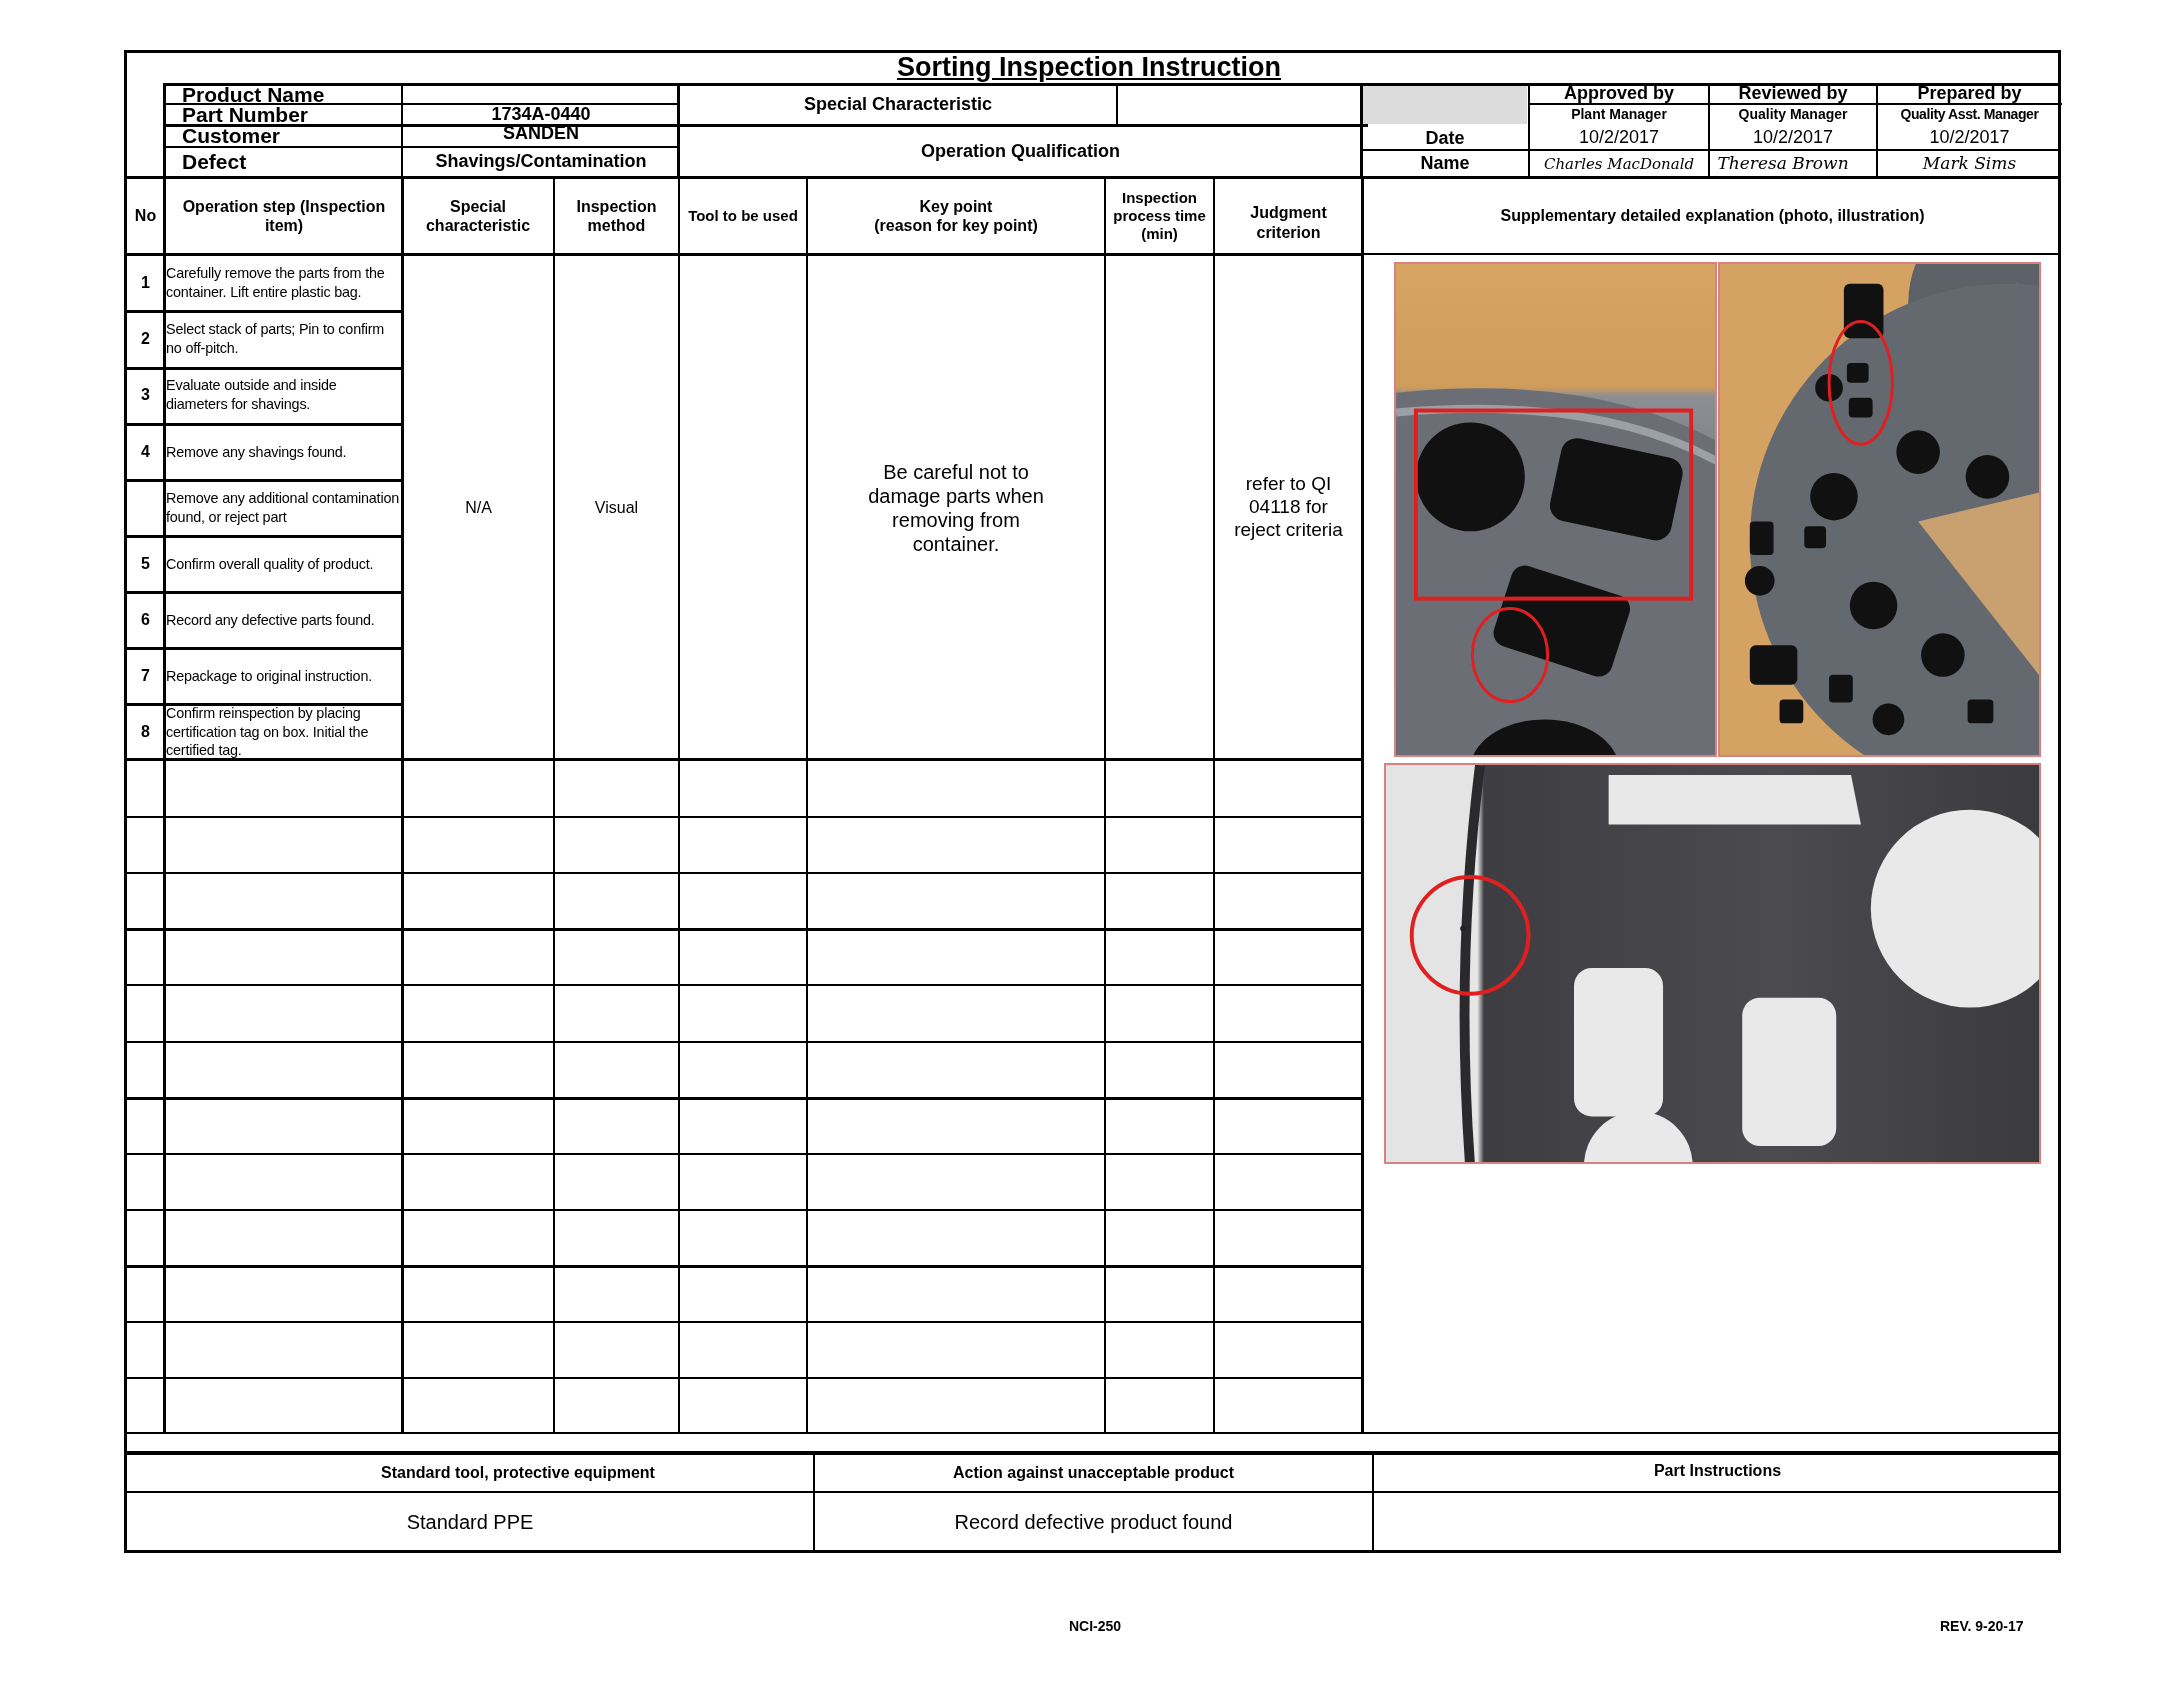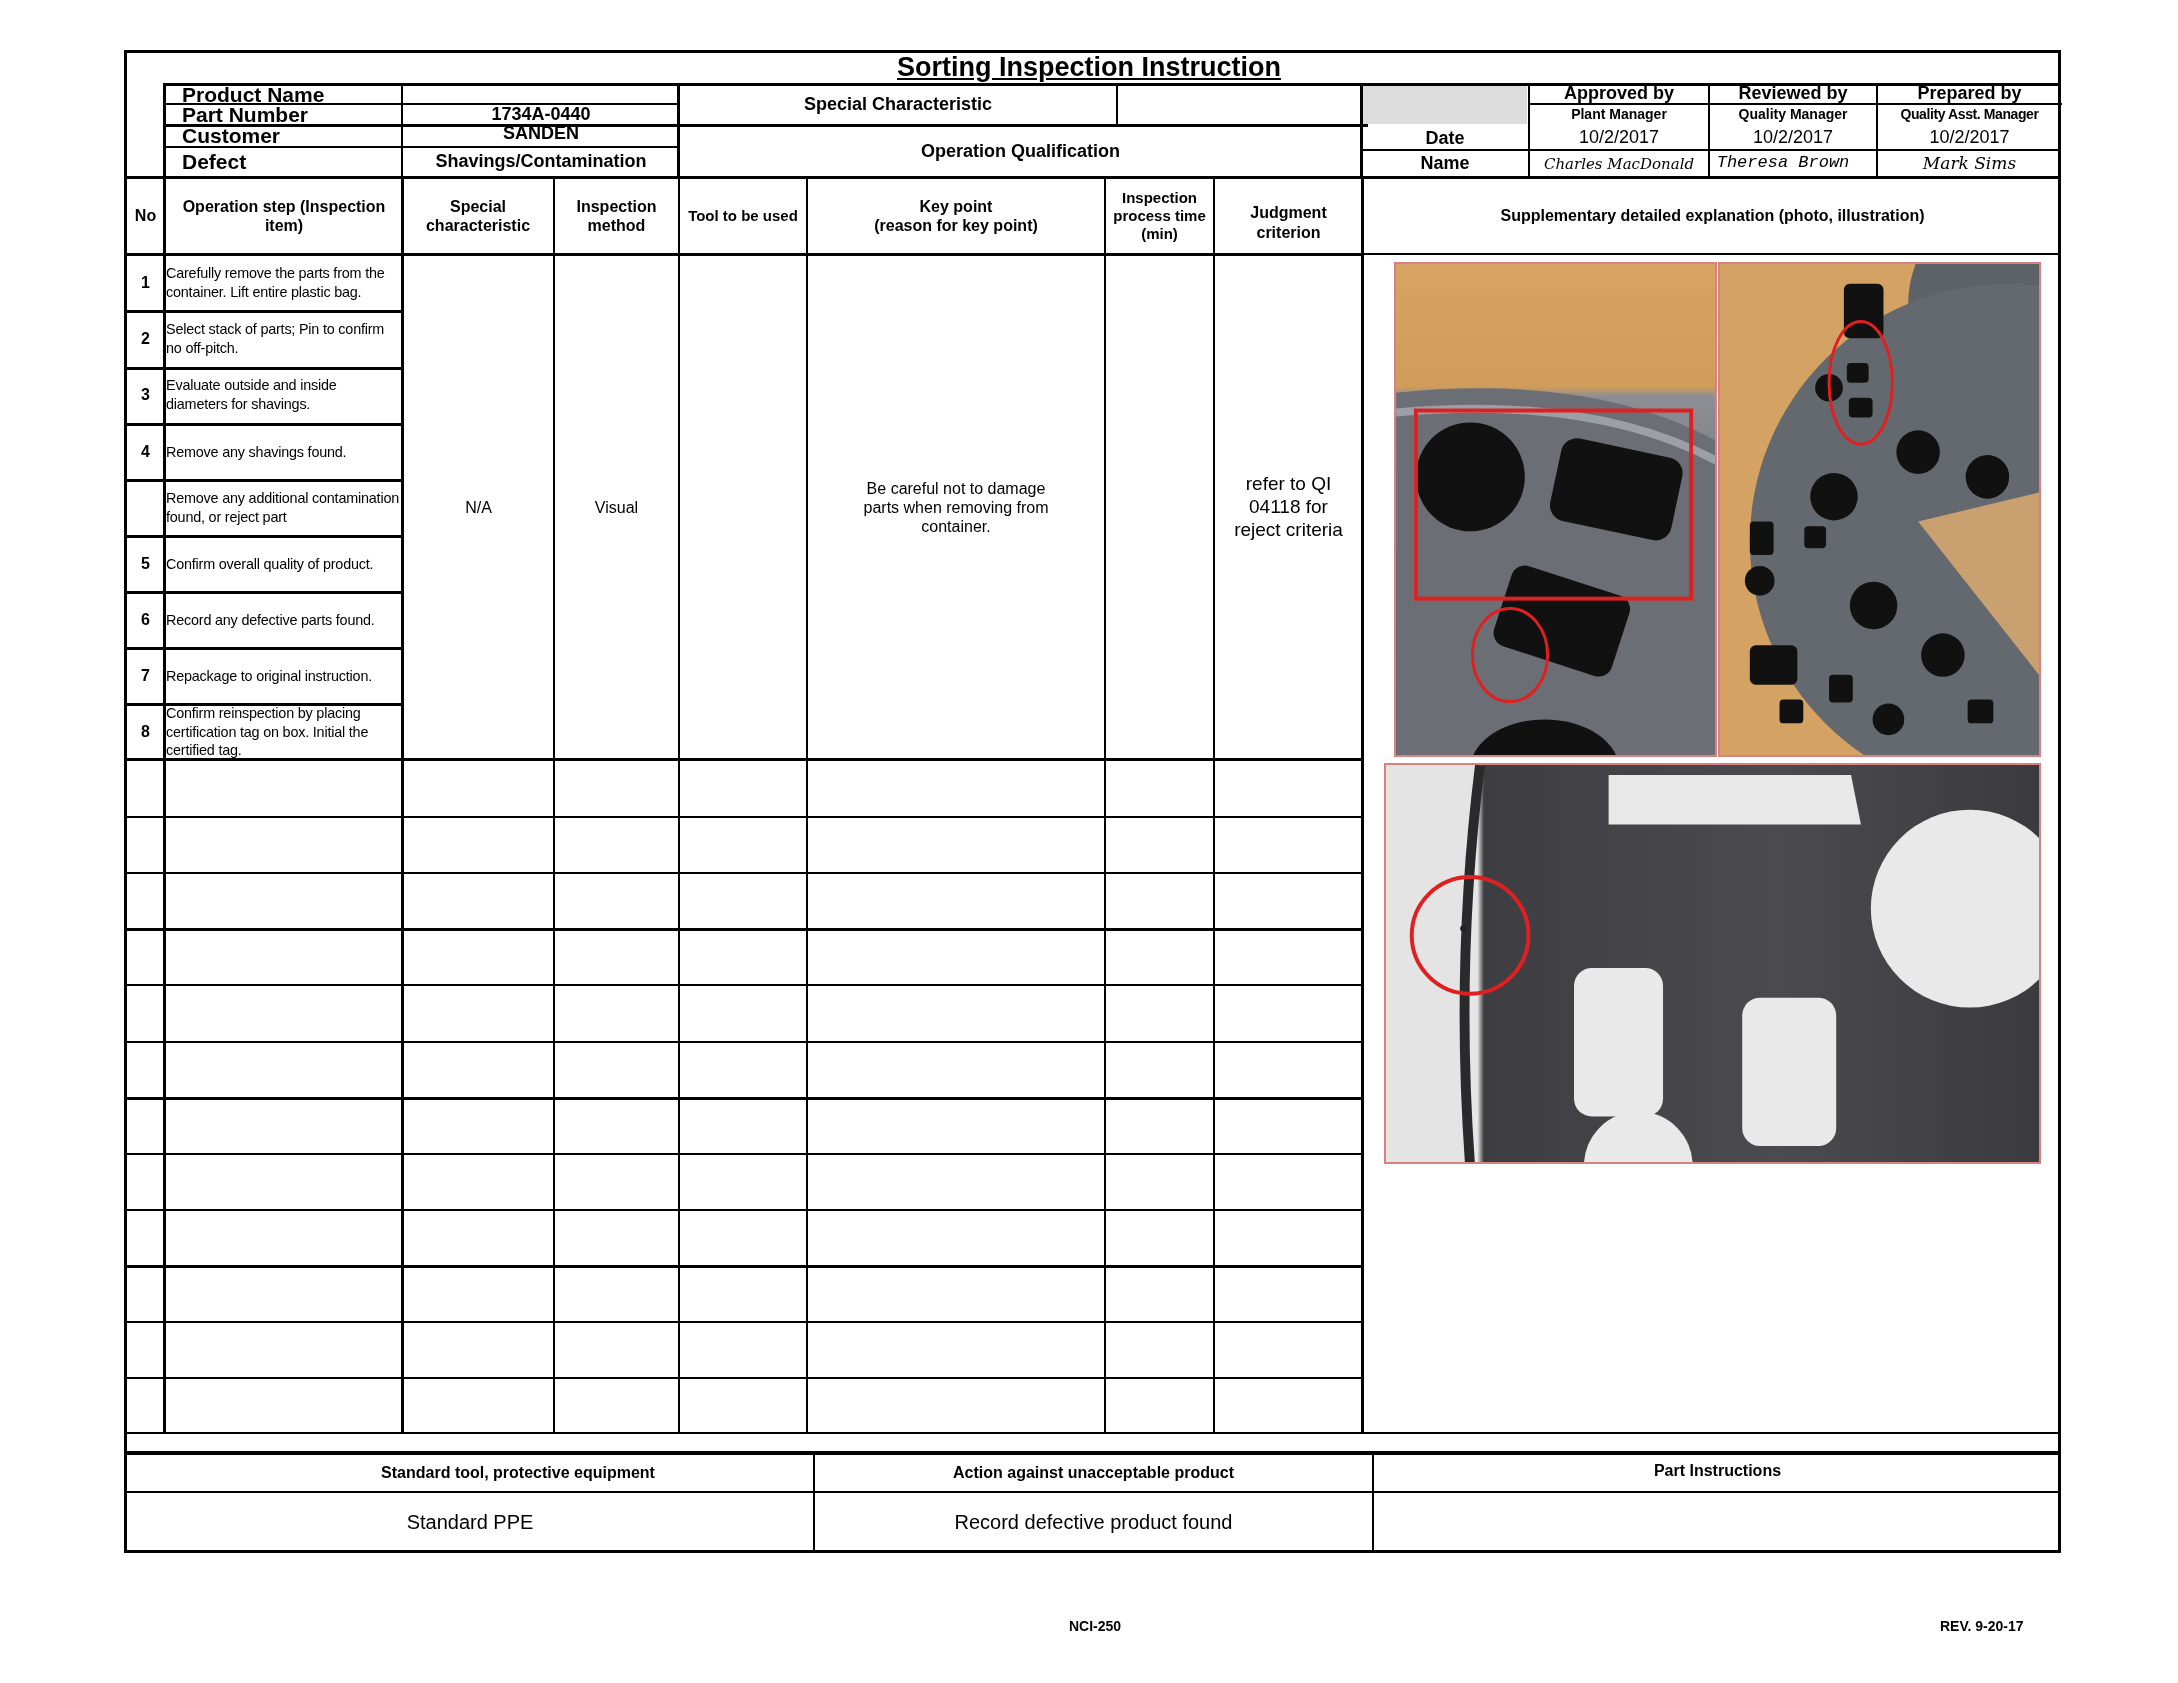--- a/index.html
+++ b/index.html
@@ -64,21 +64,21 @@
 <div class="cell bold" style="left:1710px;top:105px;width:166px;height:19px;font-size:14px;">Quality Manager</div>
 <div class="cell bold" style="left:1878px;top:105px;width:183px;height:19px;font-size:14px;letter-spacing:-0.4px;">Quality Asst. Manager</div>
 
 <div class="cell bold" style="left:1363px;top:127px;width:164px;height:23px;font-size:18px;">Date</div>
 <div class="cell" style="left:1530px;top:126px;width:178px;height:23px;font-size:18px;">10/2/2017</div>
 <div class="cell" style="left:1710px;top:126px;width:166px;height:23px;font-size:18px;">10/2/2017</div>
 <div class="cell" style="left:1878px;top:126px;width:183px;height:23px;font-size:18px;">10/2/2017</div>
 
 <div class="cell bold" style="left:1363px;top:151px;width:164px;height:26px;font-size:18px;">Name</div>
 <div class="cell script" style="left:1530px;top:151px;width:178px;height:25px;font-size:15px;">Charles MacDonald</div>
-<div class="cell script" style="left:1710px;top:151px;width:146px;height:25px;font-family:Liberation Mono, monospace;">Theresa Brown</div>
+<div class="cell script" style="left:1710px;top:151px;width:146px;height:25px;">Theresa Brown</div>
 <div class="cell script" style="left:1878px;top:151px;width:183px;height:25px;">Mark Sims</div>
 
 <div class="hl" style="left:124px;top:176px;width:1937px;height:3px;"></div>
 <div class="hl" style="left:124px;top:253px;width:1238px;height:3px;"></div>
 <div class="hl" style="left:1361px;top:253px;width:700px;height:2px;"></div>
 
 <div class="cell hdr" style="left:127px;top:179px;width:37px;height:74px;">No</div>
 <div class="cell hdr" style="left:166px;top:179px;width:236px;height:74px;padding:0 14px;">Operation step (Inspection item)</div>
 <div class="cell hdr" style="left:403px;top:179px;width:150px;height:74px;padding:0 18px;">Special characteristic</div>
 <div class="cell hdr" style="left:555px;top:179px;width:123px;height:74px;padding:0 16px;">Inspection method</div>
@@ -123,21 +123,21 @@
     <div class="cell step-text" style="left: 166px; top: 648px; width: 235px; height: 56px;">Repackage to original instruction.</div>
     <div class="hl" style="left: 124px; top: 647px; width: 279px; height: 3px;"></div>
     <div class="cell step-no" style="left: 127px; top: 704px; width: 37px; height: 56px;">8</div>
     <div class="cell step-text" style="left: 166px; top: 704px; width: 235px; height: 56px;">Confirm reinspection by placing certification tag on box. Initial the certified tag.</div>
     <div class="hl" style="left: 124px; top: 703px; width: 279px; height: 3px;"></div>
   </div>
 
 <div class="cell" style="left:404px;top:256px;width:149px;height:503px;font-size:16px;">N/A</div>
 <div class="cell" style="left:555px;top:256px;width:123px;height:503px;font-size:16px;">Visual</div>
 <div class="cell" style="left:680px;top:256px;width:126px;height:503px;font-size:16px;"></div>
-<div class="cell" style="left:808px;top:256px;width:296px;height:503px;font-size:16px;padding:0 44px;">Be careful not to damage parts when removing from container.</div>
+<div class="cell" style="left:808px;top:256px;width:296px;height:503px;font-size:20px;padding:0 44px;">Be careful not to damage parts when removing from container.</div>
 <div class="cell" style="left:1106px;top:256px;width:107px;height:503px;font-size:16px;"></div>
 <div class="cell" style="left:1215px;top:256px;width:147px;height:503px;font-size:19px;padding:0 12px;">refer to QI 04118 for reject criteria</div>
 
 <div class="hl" style="left:124px;top:758px;width:1238px;height:3px;"></div>
 
 <div id="blank-rows">
     <div class="hl" style="left: 124px; top: 816px; width: 1238px; height: 2px;"></div>
     <div class="hl" style="left: 124px; top: 872px; width: 1238px; height: 2px;"></div>
     <div class="hl" style="left: 124px; top: 928px; width: 1238px; height: 3px;"></div>
     <div class="hl" style="left: 124px; top: 984px; width: 1238px; height: 2px;"></div>

